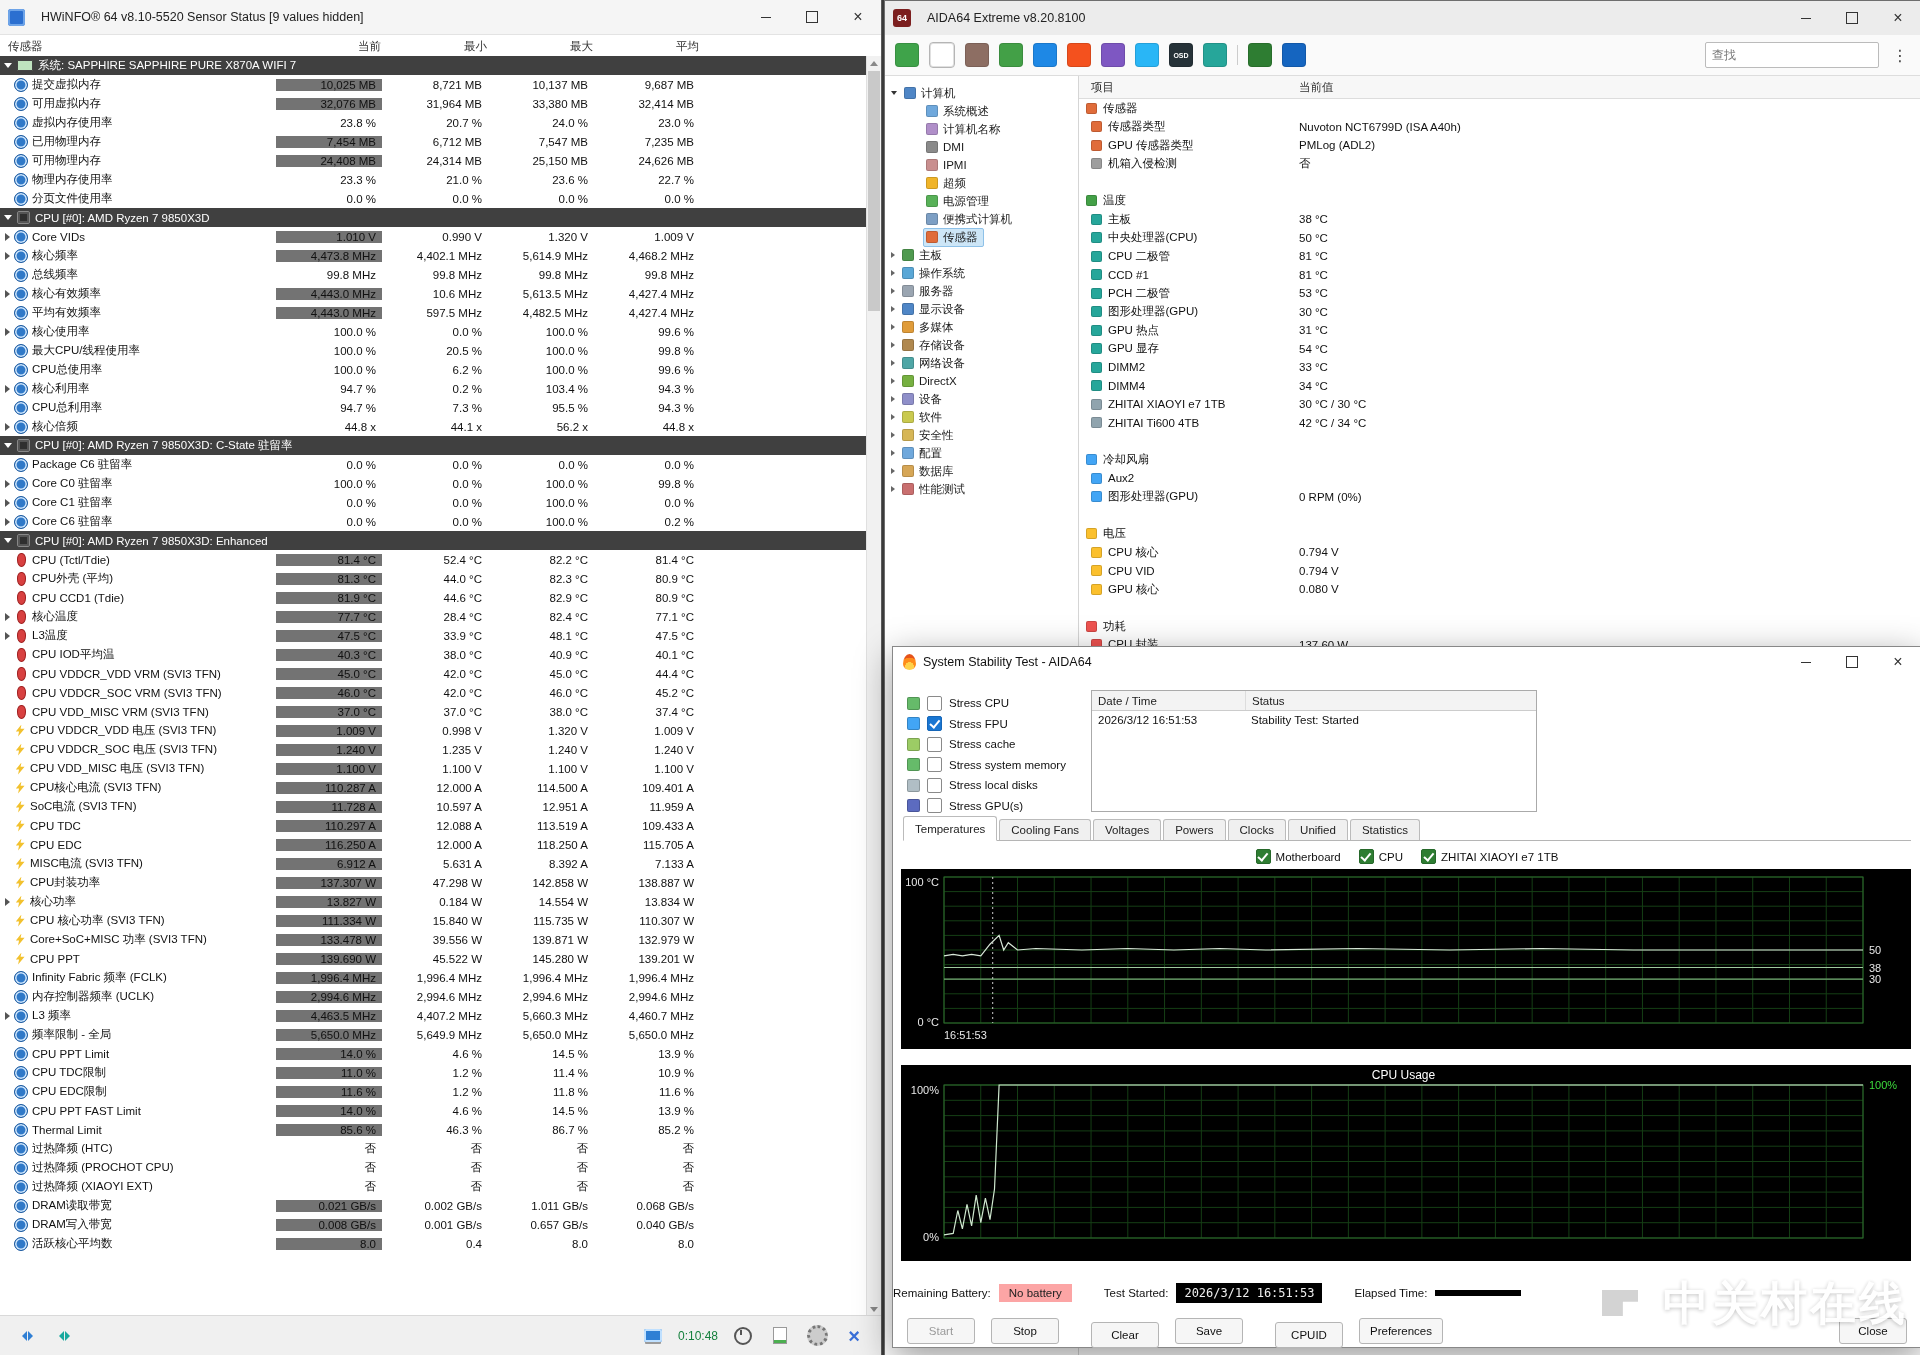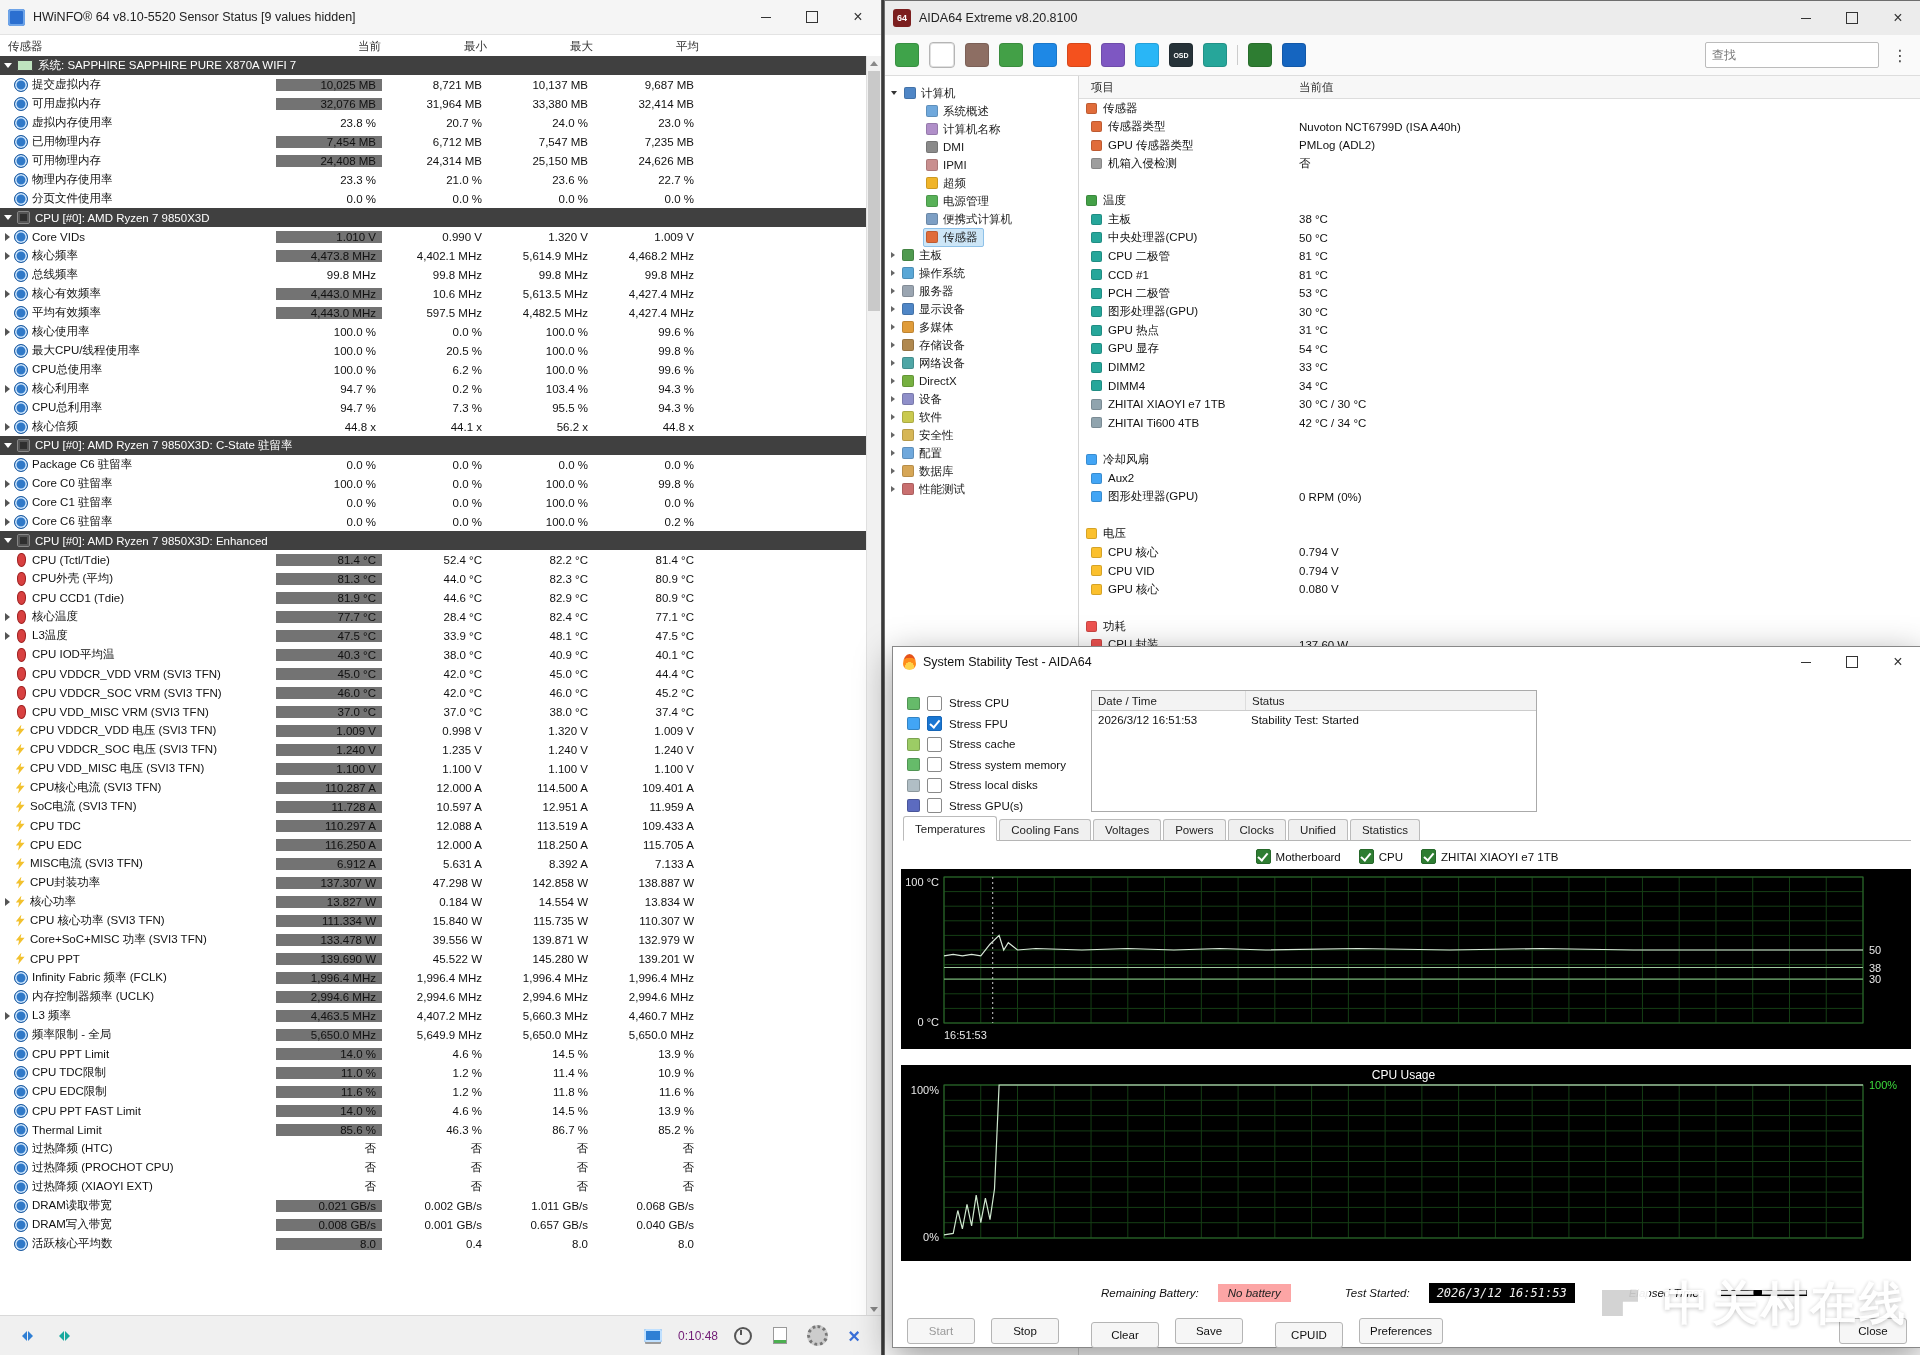--- a/index.html
+++ b/index.html
@@ -1,20 +1,20 @@
 <!DOCTYPE html>
 <html><head>
 <meta charset="utf-8">
 <style>
   html,body{margin:0;padding:0;}
   body{width:1920px;height:1355px;position:relative;overflow:hidden;background:#3a3a3a;
        font-family:"Liberation Sans","DejaVu Sans",sans-serif;-webkit-font-smoothing:antialiased;}
   .window{position:absolute;background:#fff;}
   
-  .titlebar{height:34px;display:flex;align-items:center;padding-left:8px;gap:8px;font-size:12.5px;color:#222;}
+  .titlebar{height:34px;display:flex;align-items:center;padding-left:8px;gap:16px;font-size:12.5px;color:#222;}
   .win-controls{margin-left:auto;display:flex;height:100%;}
   .win-btn{width:46px;height:100%;display:flex;align-items:center;justify-content:center;color:#333;}
   .glyph-min{width:10px;height:1px;background:#333;display:inline-block;}
   .glyph-max{width:10px;height:10px;border:1px solid #333;display:inline-block;}
   .glyph-close{font-size:16px;line-height:1;}
   
   #hwinfo-window{left:0;top:0;width:881px;height:1355px;border-right:1px solid #5a5a5a;}
   #hwinfo-window .titlebar{background:#f5f5f5;}
   .hw-appicon{width:17px;height:17px;background:#2b6fd0;border-radius:3px;box-shadow:inset 0 0 0 2px #6ea4e8;}
   .hw-colheader{display:flex;height:22px;align-items:center;background:#fff;border-top:1px solid #e3e3e3;border-bottom:1px solid #d5d5d5;font-size:11.5px;color:#333;}
@@ -43,21 +43,21 @@
   .sb-arrow.down::after{content:"";border-left:4px solid transparent;border-right:4px solid transparent;border-top:5px solid #888;}
   .sb-thumb{position:absolute;top:15px;left:1px;width:12px;height:240px;background:#c9c9c9;}
   #hw-tray{position:absolute;left:0;right:0;bottom:0;height:39px;background:#f0f0f0;border-top:1px solid #d9d9d9;display:flex;align-items:center;padding:0 15px;gap:13px;}
   .tray-spacer{flex:1;}
   .tric{width:24px;height:24px;display:flex;align-items:center;justify-content:center;gap:1px;}
   .arr-l{width:0;height:0;border:5px solid transparent;border-right-color:#2f7fd4;}
   .arr-r{width:0;height:0;border:5px solid transparent;border-left-color:#2f7fd4;}
   .arr-l.teal{border-right-color:#18a99e;}
   .arr-r.teal{border-left-color:#18a99e;}
   .mon{width:18px;height:13px;background:#2f7fd4;border-radius:2px;box-shadow:0 3px 0 -1px #9a9a9a,inset 0 0 0 2px #bfe0ff;}
-  .tray-time{font-size:12px;color:#701a75;}
+  .tray-time{font-size:12px;color:#15803d;}
   .alarm{width:14px;height:14px;border:2px solid #555;border-radius:50%;position:relative;}
   .alarm::after{content:"";position:absolute;left:4px;top:1px;width:2px;height:5px;background:#555;}
   .logpage{width:12px;height:15px;background:#fff;border:1px solid #999;box-shadow:inset 0 -3px 0 #4caf50;}
   .gear{width:15px;height:15px;border-radius:50%;border:3px dotted #777;background:#ccc;}
   .bluex{color:#3a6fd8;font-size:20px;font-weight:bold;line-height:1;}
   
   #aida-window{left:884px;top:0;width:1036px;height:1355px;border:1px solid #6e6e6e;}
   #aida-window .titlebar{background:#ececec;}
   .aida-appicon{width:18px;height:18px;background:#7c1f1f;border-radius:3px;display:flex;align-items:center;justify-content:center;}
   .aida-appicon::after{content:"64";color:#fff;font-size:9px;font-weight:bold;}
@@ -110,21 +110,21 @@
   .log-row .log-c1{border-right:none;}
   #st-tabs{position:absolute;left:10px;right:10px;top:170px;height:23px;display:flex;align-items:flex-end;border-bottom:1px solid #b5b5b5;font-size:11.5px;}
   .st-tab{padding:0 11px;display:flex;align-items:center;border:1px solid #bbb;border-bottom:none;background:#f0f0f0;margin-right:2px;border-radius:3px 3px 0 0;color:#222;height:20px;}
   .st-tab.active{background:#fff;height:23px;margin-bottom:-1px;border-bottom:1px solid #fff;z-index:2;}
   #st-legend{position:absolute;left:0;right:0;top:202px;display:flex;justify-content:center;gap:18px;font-size:11.5px;align-items:center;color:#111;}
   .legend-item{display:flex;align-items:center;gap:5px;}
   .graph-panel{position:absolute;left:8px;width:1010px;background:#000;}
   #g-temp{top:222px;height:180px;}
   #g-usage{top:418px;height:196px;}
   .graph-panel svg{display:block;}
-  #st-footer{position:absolute;left:0;right:0;top:634px;height:24px;display:flex;align-items:center;font-size:11.5px;color:#111;padding-left:208px;gap:19px;font-style:italic;}
+  #st-footer{position:absolute;left:0;right:0;top:634px;height:24px;display:flex;align-items:center;font-size:11.5px;color:#111;gap:8px;}
   .badge-batt{background:#fca5a5;padding:3px 10px;color:#222;}
   .digi{background:#000;color:#efefef;font-family:"DejaVu Sans Mono",monospace;font-size:12px;padding:3px 8px;min-width:118px;text-align:center;}
   .digi.small{min-width:70px;}
   .f-gap{width:16px;}
   #st-buttons{position:absolute;left:14px;right:14px;top:670px;height:28px;display:flex;gap:16px;align-items:center;}
   .btn{min-width:68px;height:26px;background:#f6f6f6;border:1px solid #b5b5b5;border-radius:3px;font-size:11.5px;display:flex;align-items:center;justify-content:center;color:#111;font-family:inherit;padding:0 10px;}
   .btn.disabled{color:#9a9a9a;}
   .btn.grp{margin-left:16px;margin-top:7px;}
   .btn.close-btn{margin-left:auto;}
   

